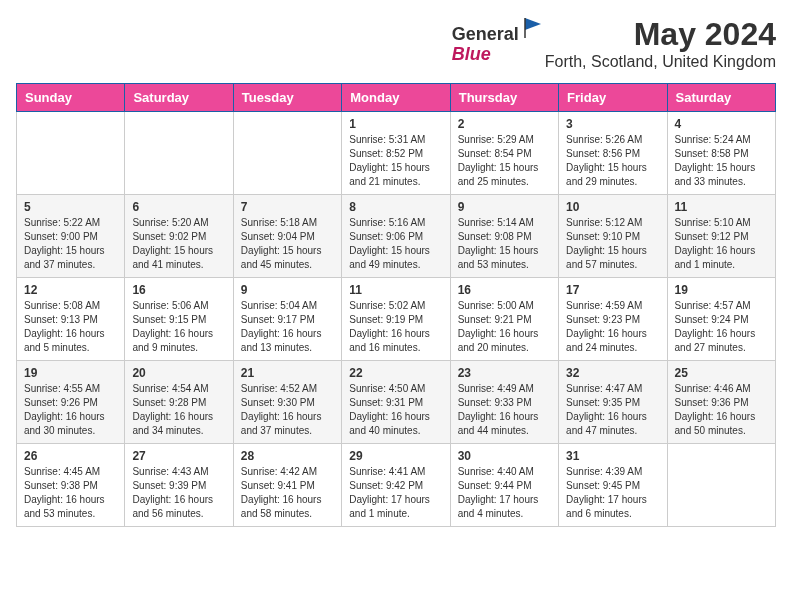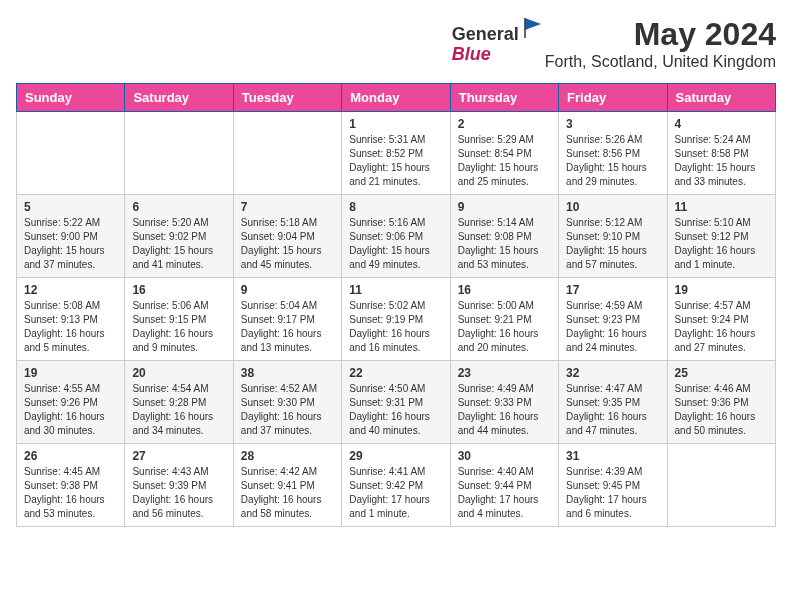--- a/index.html
+++ b/index.html
@@ -205,21 +205,21 @@
       <tr>
         <td>
           <span class="day-number">19</span>
           <div class="day-info">Sunrise: 4:55 AM<br>Sunset: 9:26 PM<br>Daylight: 16 hours<br>and 30 minutes.</div>
         </td>
         <td>
           <span class="day-number">20</span>
           <div class="day-info">Sunrise: 4:54 AM<br>Sunset: 9:28 PM<br>Daylight: 16 hours<br>and 34 minutes.</div>
         </td>
         <td>
-          <span class="day-number">38</span>
+          <span class="day-number">21</span>
           <div class="day-info">Sunrise: 4:52 AM<br>Sunset: 9:30 PM<br>Daylight: 16 hours<br>and 37 minutes.</div>
         </td>
         <td>
           <span class="day-number">22</span>
           <div class="day-info">Sunrise: 4:50 AM<br>Sunset: 9:31 PM<br>Daylight: 16 hours<br>and 40 minutes.</div>
         </td>
         <td>
           <span class="day-number">23</span>
           <div class="day-info">Sunrise: 4:49 AM<br>Sunset: 9:33 PM<br>Daylight: 16 hours<br>and 44 minutes.</div>
         </td>

